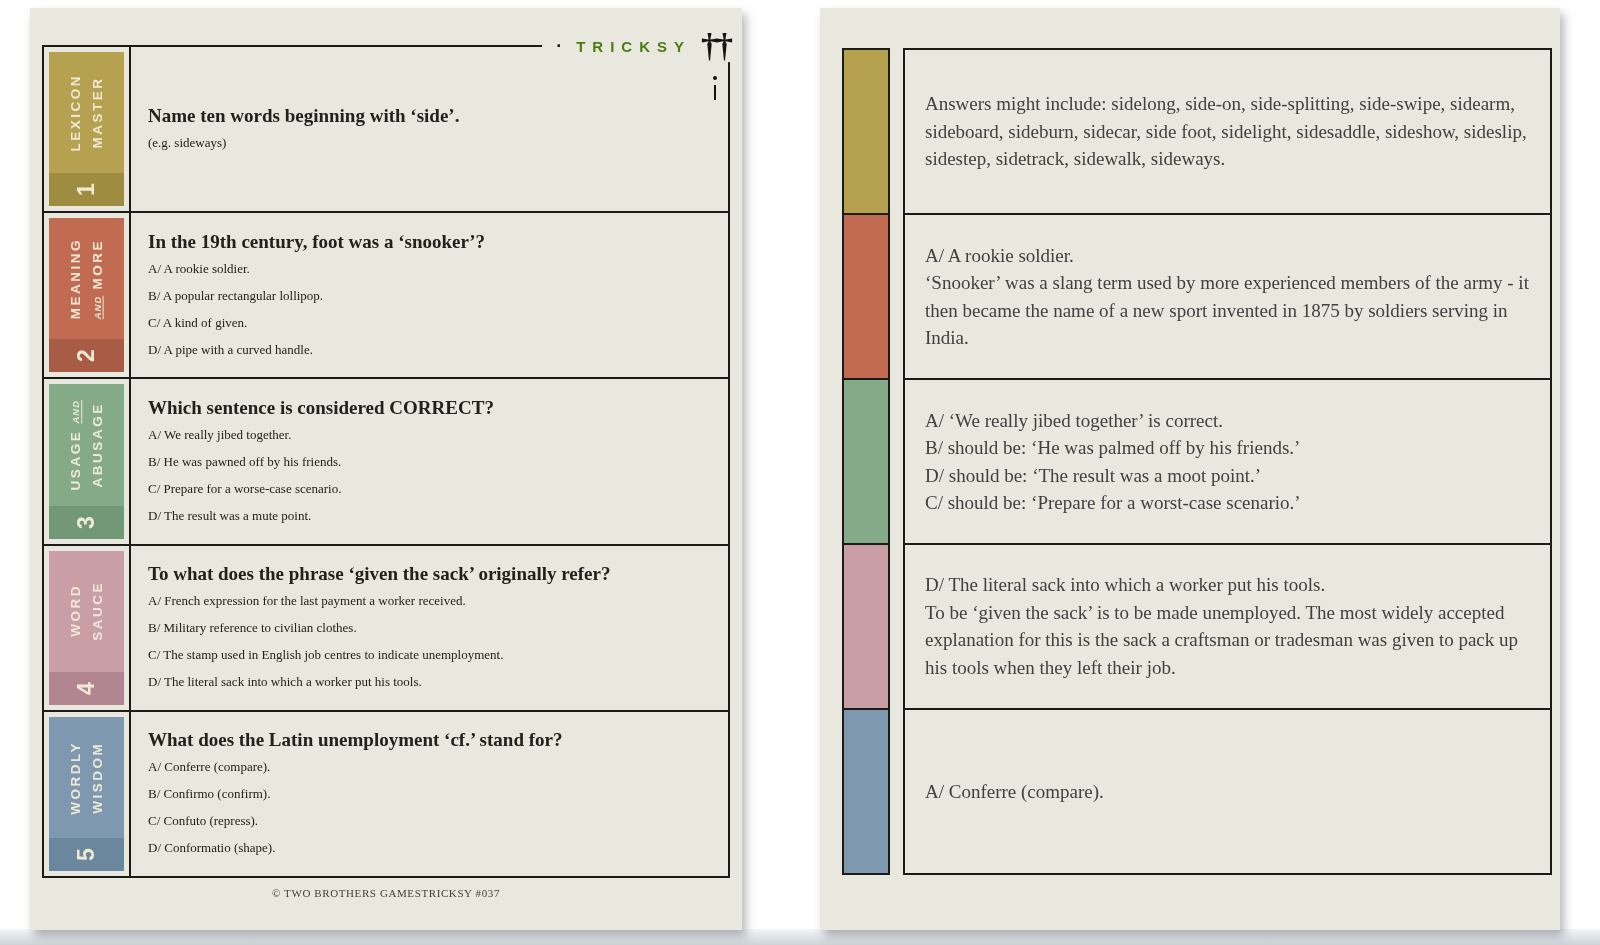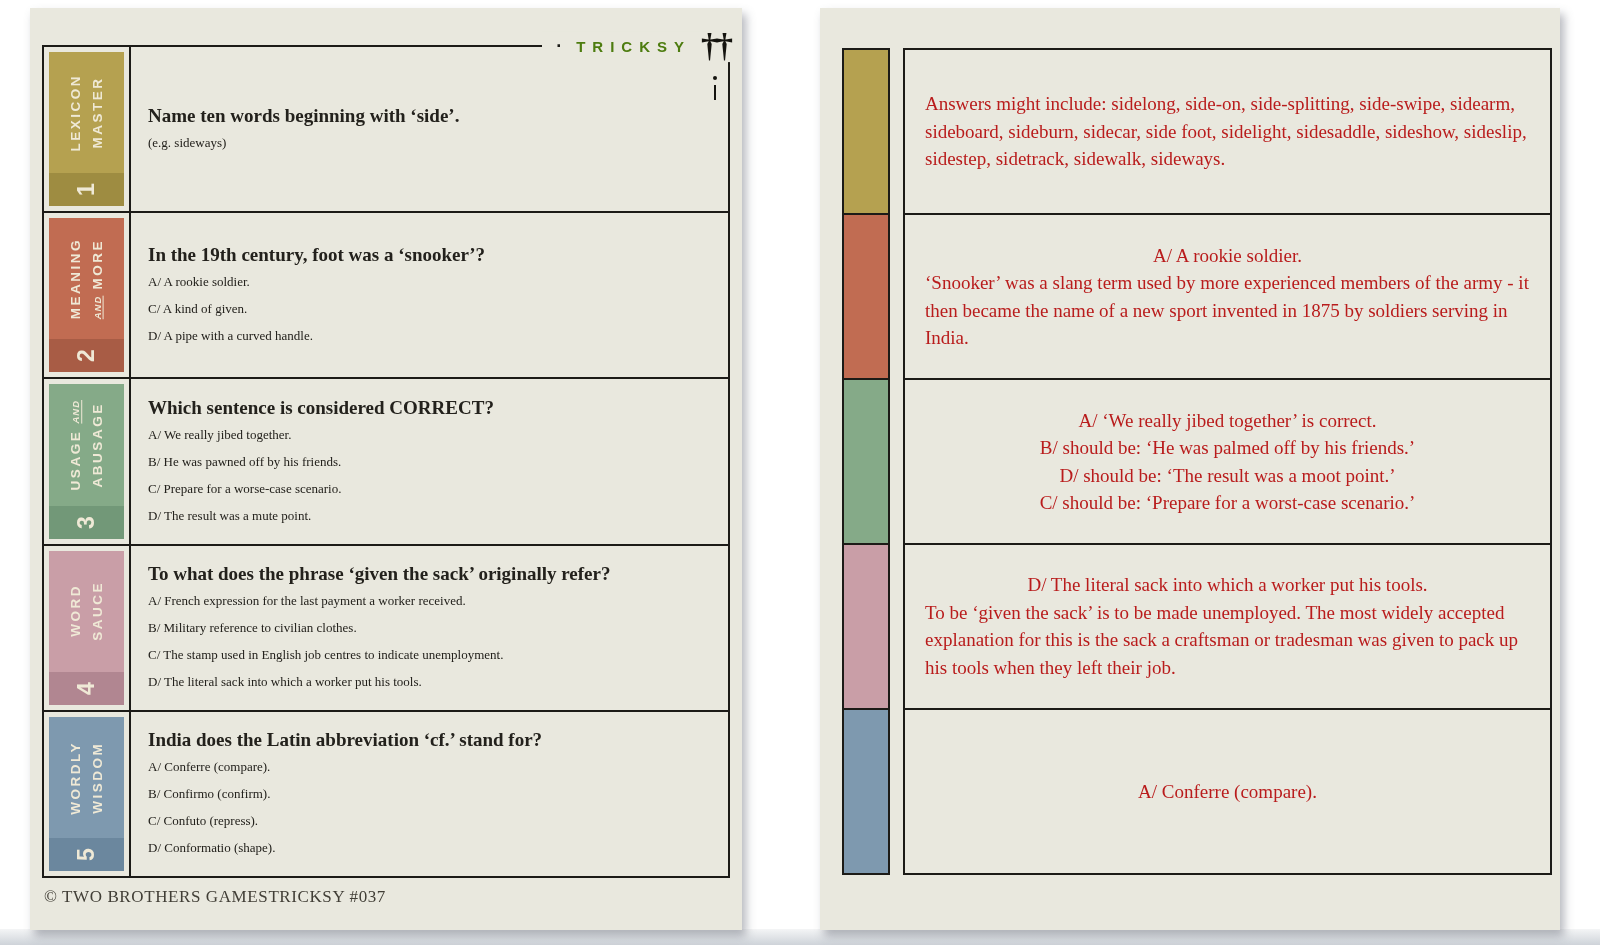--- a/index.html
+++ b/index.html
@@ -47,33 +47,33 @@
              background:var(--cd,#777); display:flex; align-items:center; justify-content:center; }
   .tab-num span { display:inline-block; transform:rotate(-90deg);
                   font-family:"Liberation Sans",sans-serif; font-weight:bold;
                   font-size:23px; color:#efe9d6; line-height:1; }
 
   .qcell { flex:1; display:flex; flex-direction:column; justify-content:center;
            padding:8px 6px 8px 17px; color:#23211c; min-width:0; }
   .qtitle { font-weight:bold; font-size:19px; line-height:27px; }
   .qline  { font-size:13px; line-height:27px; }
 
-  .cfoot { margin:9px 14px 0 14px; display:flex; justify-content:flex-start;
-           font-family:"Liberation Serif",serif; font-size:17px; letter-spacing:0.6px;
+  .cfoot { margin:9px 14px 0 14px; display:flex; justify-content:center;
+           font-family:"Liberation Serif",serif; font-size:11px; letter-spacing:0.6px;
            color:#413e36; }
 
   
   .arows { margin:40px 8px 0 22px; height:827px; display:flex; flex-direction:column; }
   .arow { flex:1; display:flex; min-height:0; }
   .arow + .arow { margin-top:-2.5px; }
   .abar { width:48px; flex:none; border:2.5px solid #1c1b17; background:var(--c,#999); }
   .agap { width:13px; flex:none; }
   .abox { flex:1; border:2.5px solid #1c1b17; background:#e9e8de;
           display:flex; flex-direction:column; justify-content:center;
-          padding:10px 20px; color:#b91c1c; min-width:0;align-items:center; }
+          padding:10px 20px; color:#404040; min-width:0; }
   .aline { font-size:19px; line-height:27.5px; }
 </style>
 </head>
 <body>
 
 <div class="floor"></div>
 
 <div class="card card-left">
   <div class="qtable">
 
@@ -117,20 +117,21 @@
             </div>
           </div>
           <div class="tab-num">
               <span>2</span>
             </div>
         </div>
       </div>
       <div class="qcell">
         <div class="qtitle">In the 19th century, foot was a ‘snooker’?</div>
         <div class="qline">A/  A rookie soldier.</div>
+        <div class="qline">B/ A popular rectangular lollipop.</div>
         <div class="qline">C/  A kind of given.</div>
         <div class="qline">D/  A pipe with a curved handle.</div>
       </div>
     </div>
 
     <div class="qrow">
       <div class="tabcell">
         <div class="tab" style="--c: #85aa88; --cd: #729878;">
           <div class="tab-label">
             <div class="vert">
@@ -183,21 +184,21 @@
               <div>WORDLY</div>
               <div>WISDOM</div>
             </div>
           </div>
           <div class="tab-num">
               <span>5</span>
             </div>
         </div>
       </div>
       <div class="qcell">
-        <div class="qtitle">India does the Latin abbreviation ‘cf.’ stand for?</div>
+        <div class="qtitle">What does the Latin unemployment ‘cf.’ stand for?</div>
         <div class="qline">A/ Conferre (compare).</div>
         <div class="qline">B/ Confirmo (confirm).</div>
         <div class="qline">C/ Confuto (repress).</div>
         <div class="qline">D/ Conformatio (shape).</div>
       </div>
     </div>
 
   </div>
 
   <div class="cfoot">

